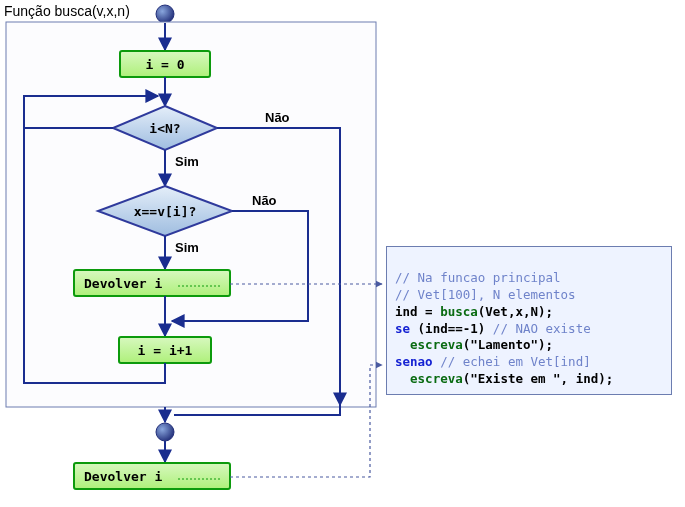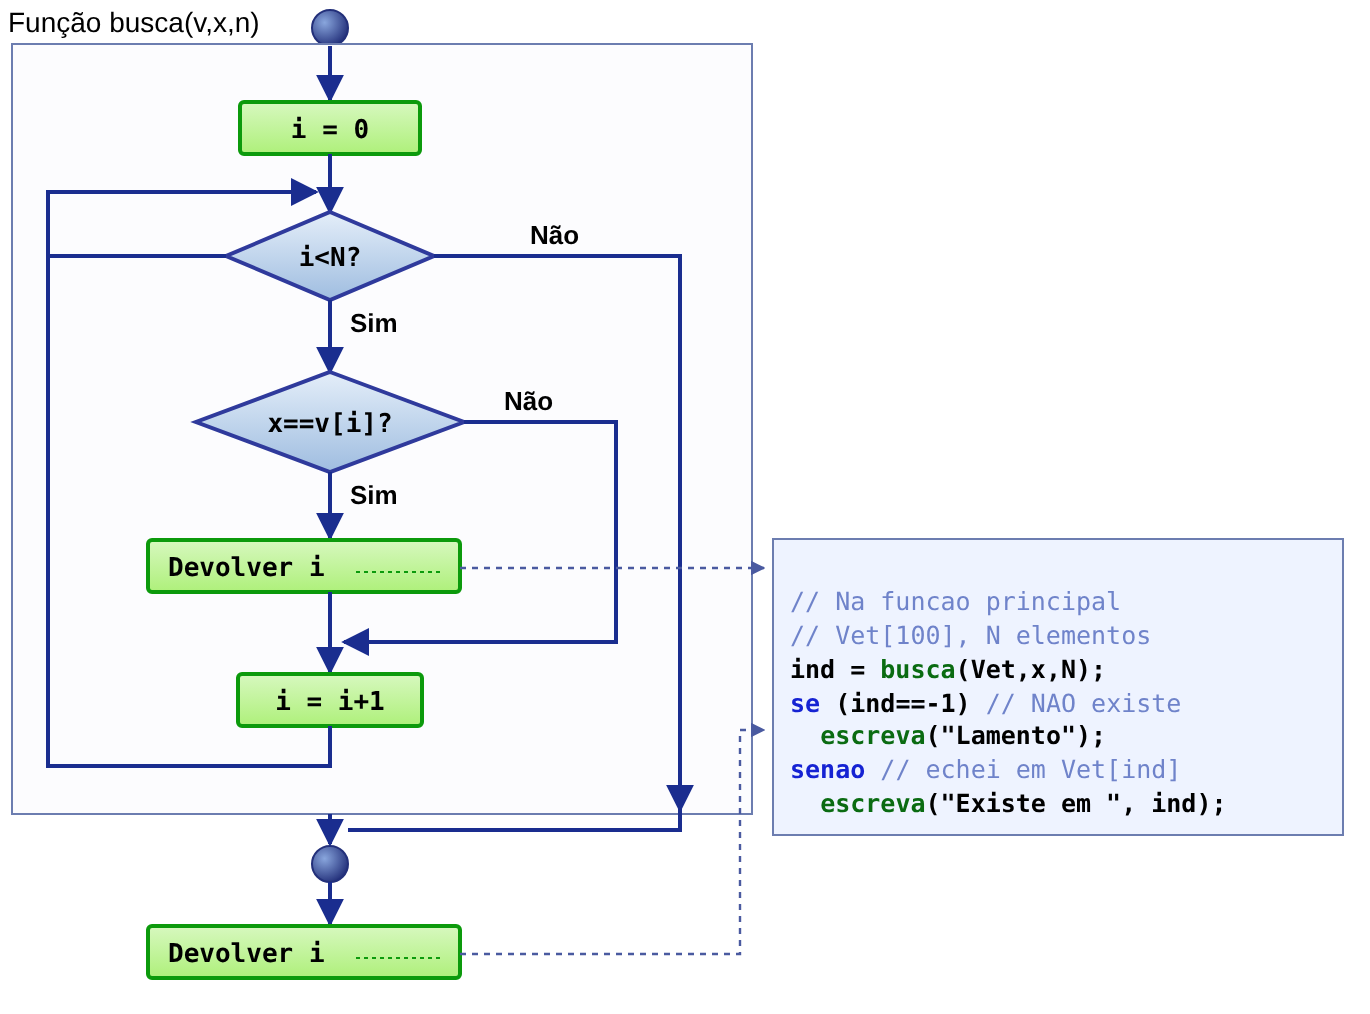--- a/index.html
+++ b/index.html
@@ -125,21 +125,21 @@
     <rect x="74" y="463" width="156" height="26" rx="2" fill="url(#gGreen)" stroke="#0c9a0c" stroke-width="2"></rect>
     <text x="84" y="481" font-weight="bold" class="mono">Devolver i</text>
     <line x1="178" y1="479" x2="222" y2="479" stroke="#0c9a0c" stroke-width="1" stroke-dasharray="2,2"></line>
   </g>
 
   <path d="M230,284 L382,284" stroke="#4a5aa0" stroke-width="1.2" stroke-dasharray="3,3" fill="none" marker-end="url(#arrowD)"></path>
 
   <path d="M230,477 L370,477 L370,365 L382,365" stroke="#4a5aa0" stroke-width="1.2" stroke-dasharray="3,3" fill="none" marker-end="url(#arrowD)"></path>
 </svg>
 
-<div class="code-panel" style="left:386px; top:246px; width:286px;margin-top:23px;">
+<div class="code-panel" style="left:386px; top:246px; width:286px;">
 <span class="cm">// Na funcao principal</span>
 <span class="cm">// Vet[100], N elementos</span>
 <span><span class="txt">ind = </span><span class="fn">busca</span><span class="txt">(Vet,x,N);</span></span>
 <span><span class="kw">se</span><span class="txt"> (ind==-1) </span><span class="cm">// NAO existe</span></span>
 <span>  <span class="fn">escreva</span><span class="txt">("Lamento");</span></span>
 <span><span class="kw">senao</span><span class="txt"> </span><span class="cm">// echei em Vet[ind]</span></span>
 <span>  <span class="fn">escreva</span><span class="txt">("Existe em ", ind);</span></span>
 </div>
 
 </body></html>

